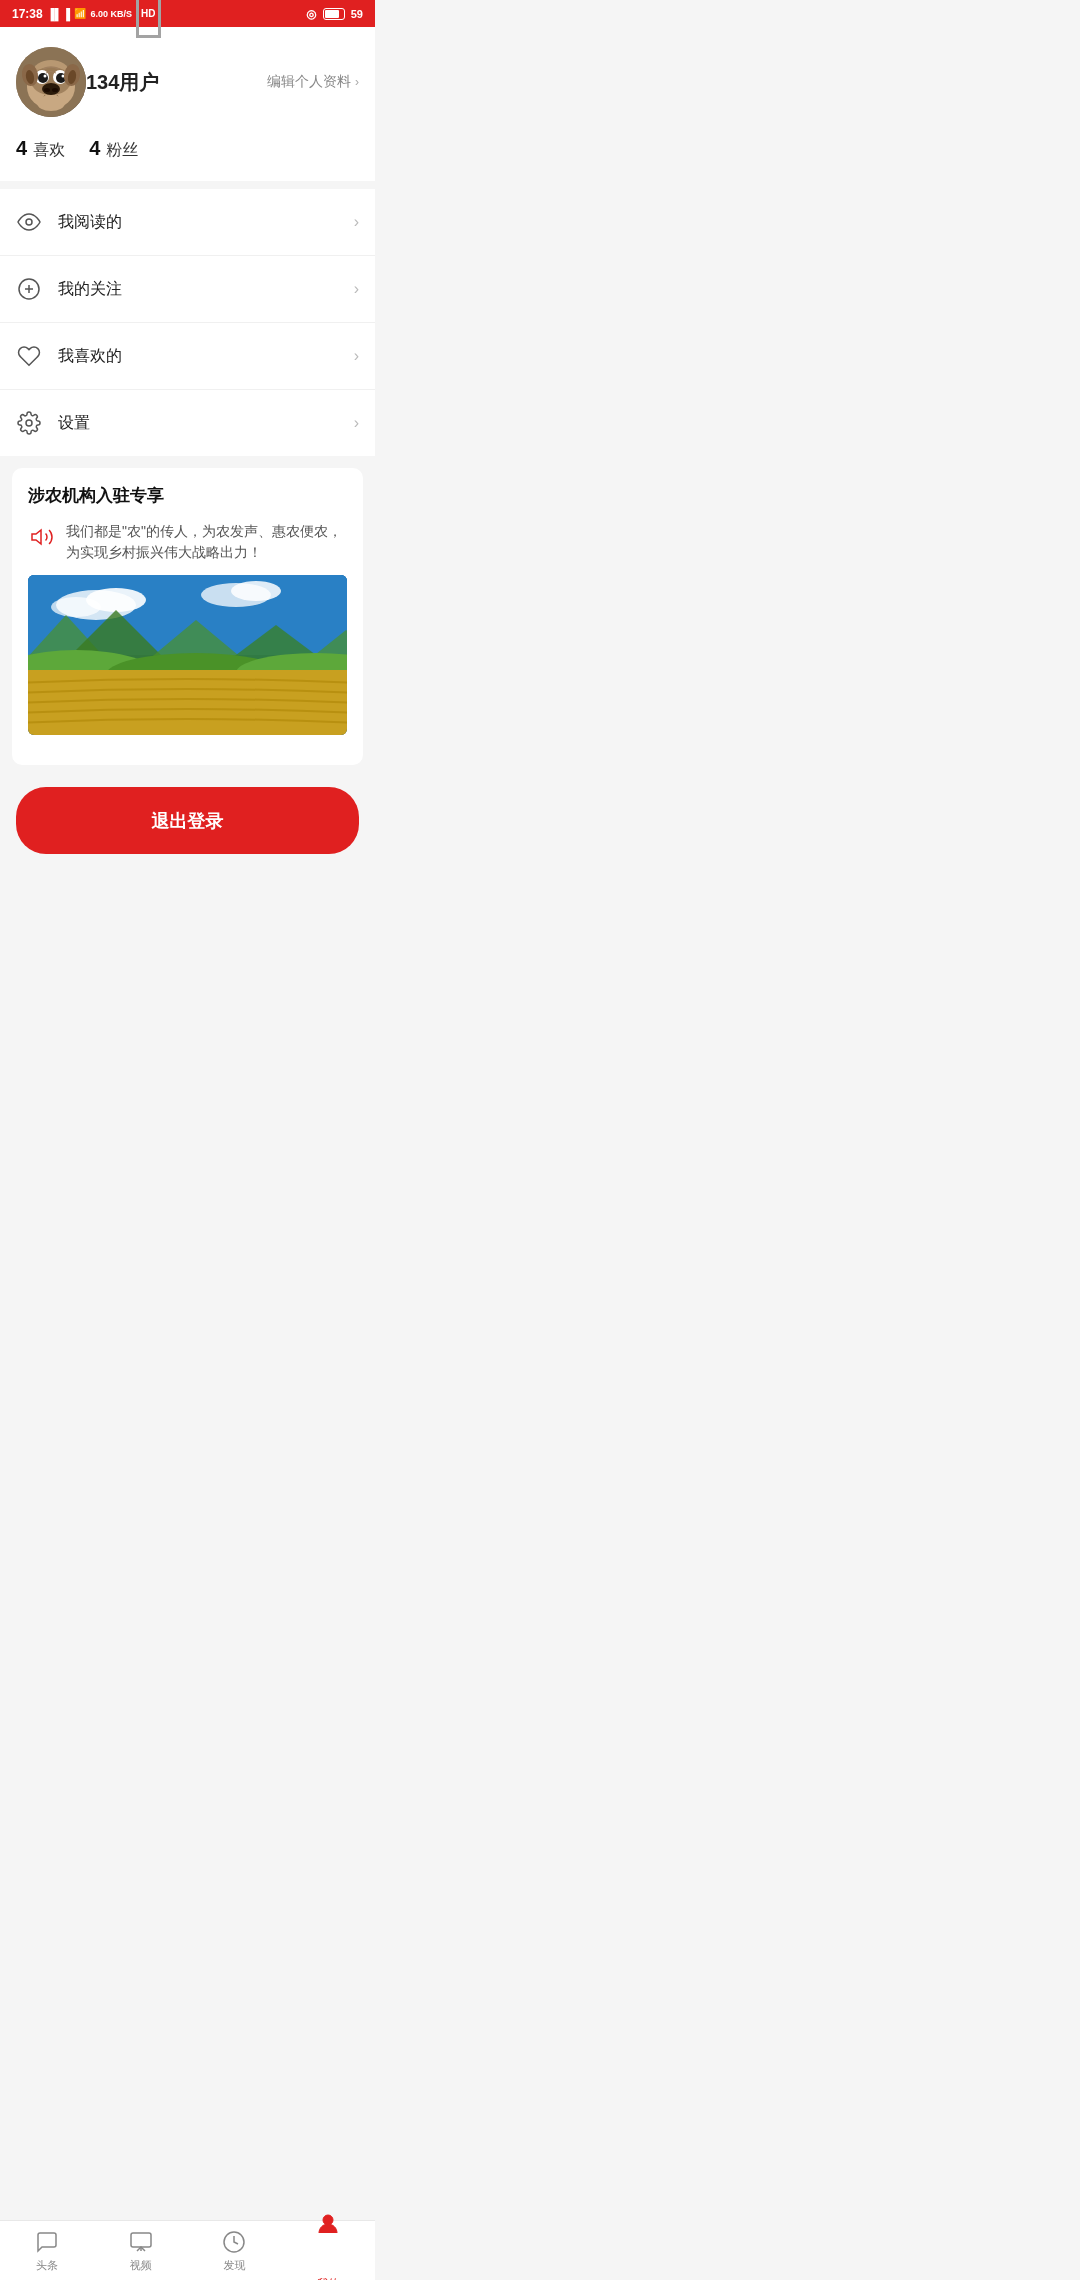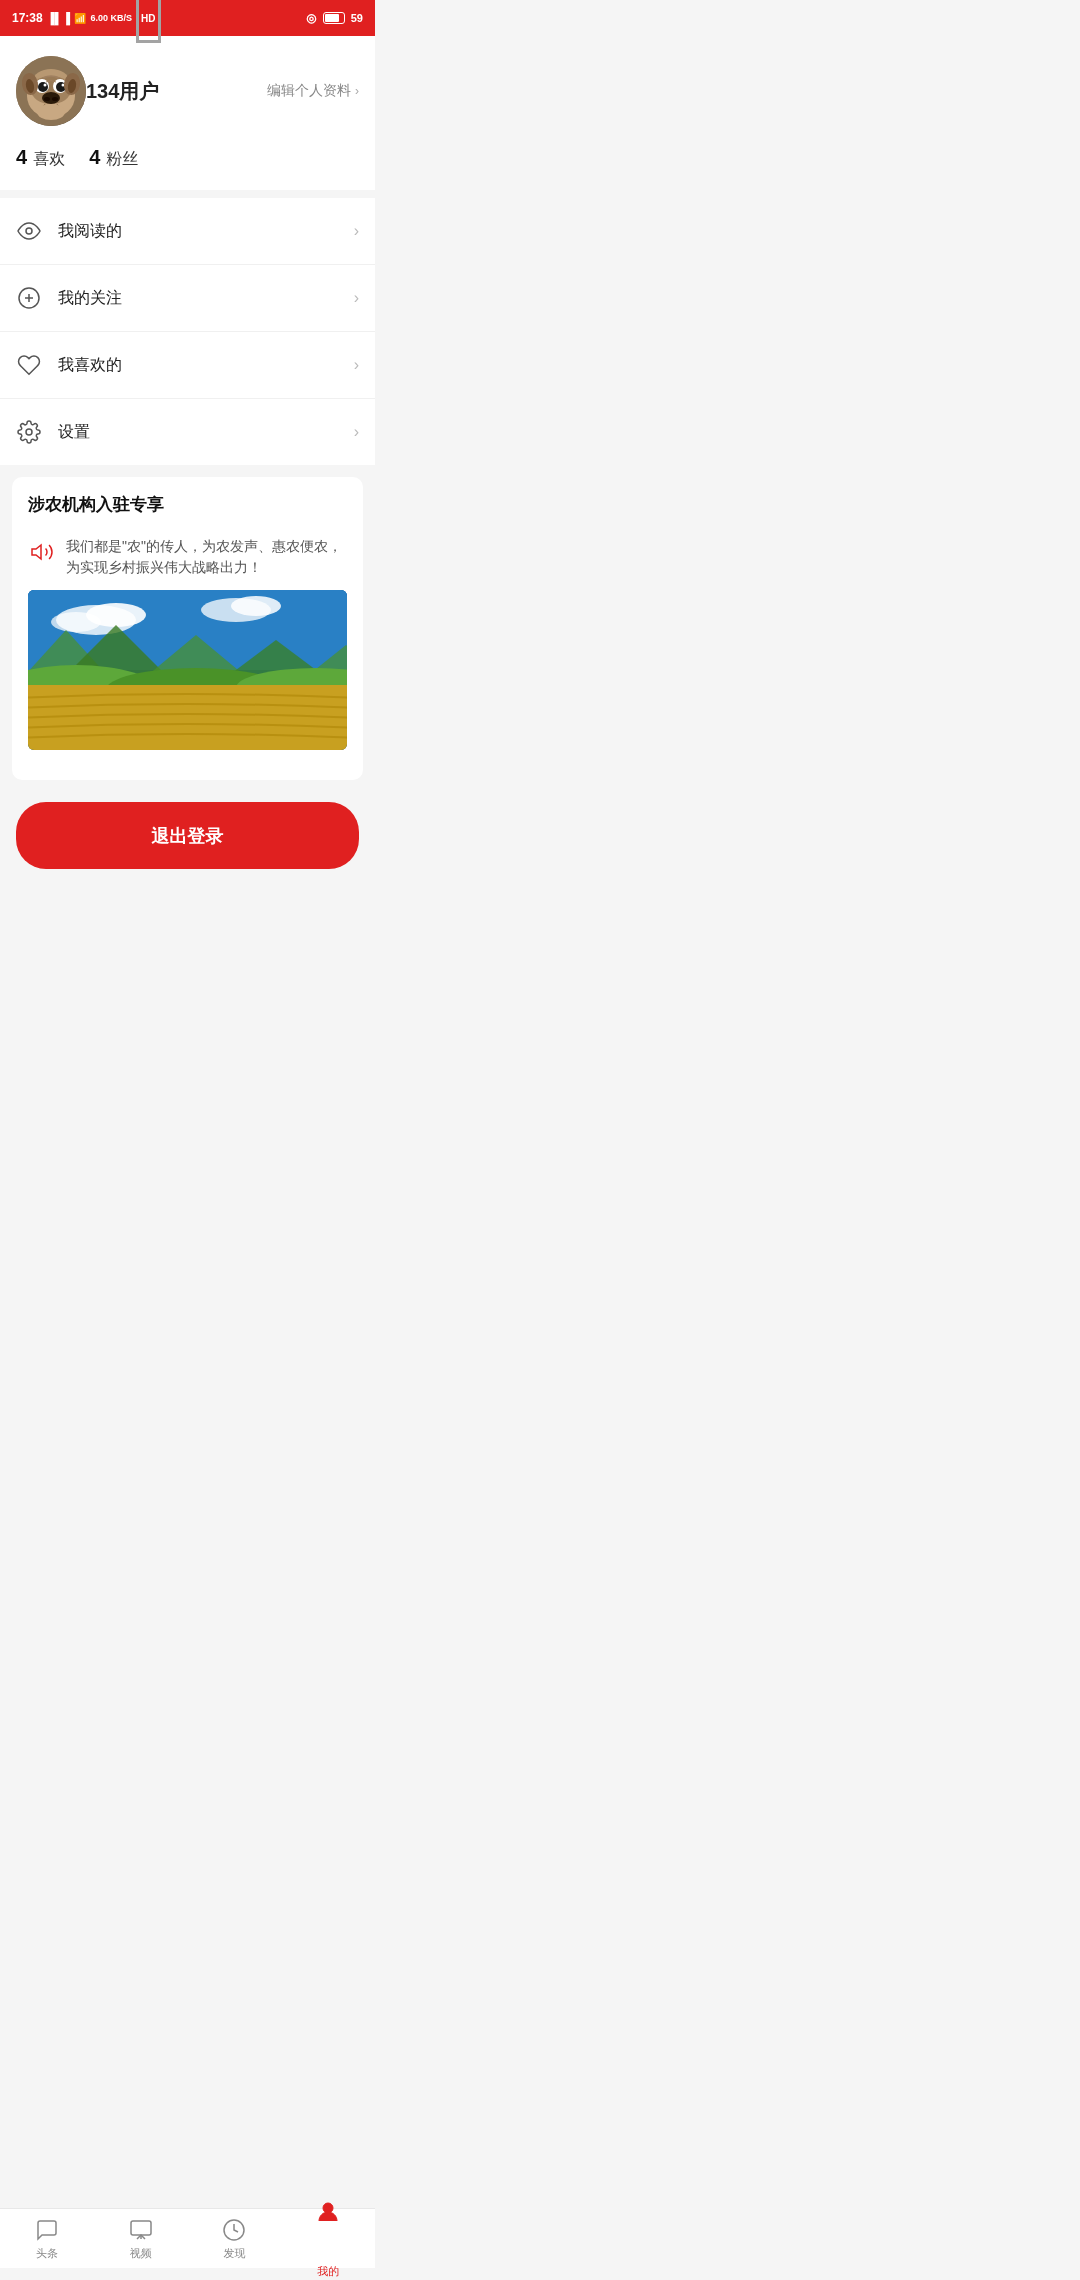--- a/index.html
+++ b/index.html
@@ -9,21 +9,21 @@
       min-height: 812px;
       font-family: -apple-system, 'PingFang SC', 'Helvetica Neue', sans-serif;
       background: #f5f5f5;
       position: relative;
       overflow-x: hidden;
     }
 
     
     .status-bar {
       background: #e02020;
-      height: 36px;
+      height: 27px;
       display: flex;
       align-items: center;
       justify-content: space-between;
       padding: 0 12px;
       color: white;
       font-size: 12px;
       font-weight: 600;
     }
     .status-left { display: flex; align-items: center; gap: 4px; }
     .status-right { display: flex; align-items: center; gap: 6px; }
@@ -171,21 +171,21 @@
     .card {
       background: white;
       border-radius: 10px;
       overflow: hidden;
       padding: 16px;
     }
     .card-title {
       font-size: 17px;
       font-weight: 700;
       color: #111;
-      margin-bottom: 20px;
+      margin-bottom: 14px;
     }
     .card-body {
       display: flex;
       align-items: flex-start;
       gap: 10px;
       margin-bottom: 12px;
     }
     .speaker-icon {
       width: 28px;
       height: 28px;
@@ -252,21 +252,21 @@
       color: white;
       font-size: 18px;
       font-weight: 600;
       cursor: pointer;
       border: none;
     }
 
     
     .bottom-nav {
       position: fixed;
-      bottom: 12px;
+      bottom: 0;
       left: 0;
       width: 375px;
       height: 60px;
       background: white;
       border-top: 1px solid #e8e8e8;
       display: flex;
       align-items: center;
       justify-content: space-around;
     }
     .nav-item {

